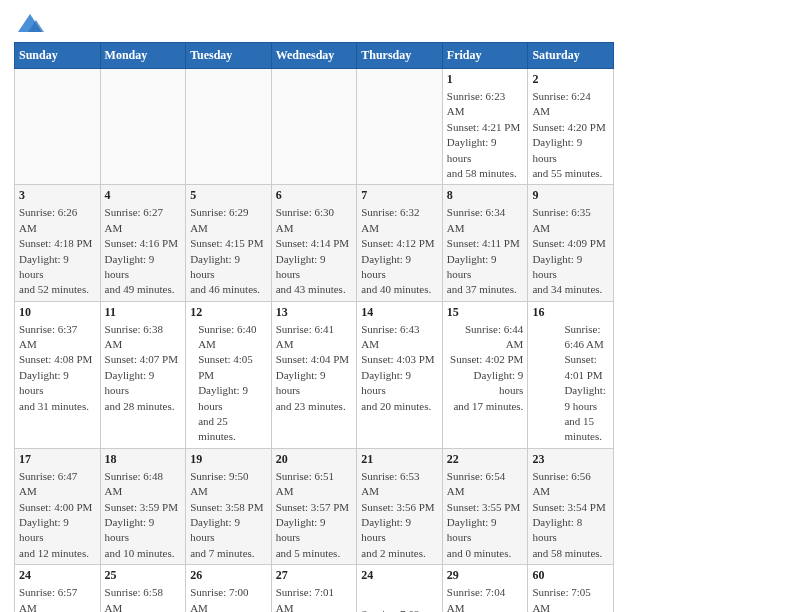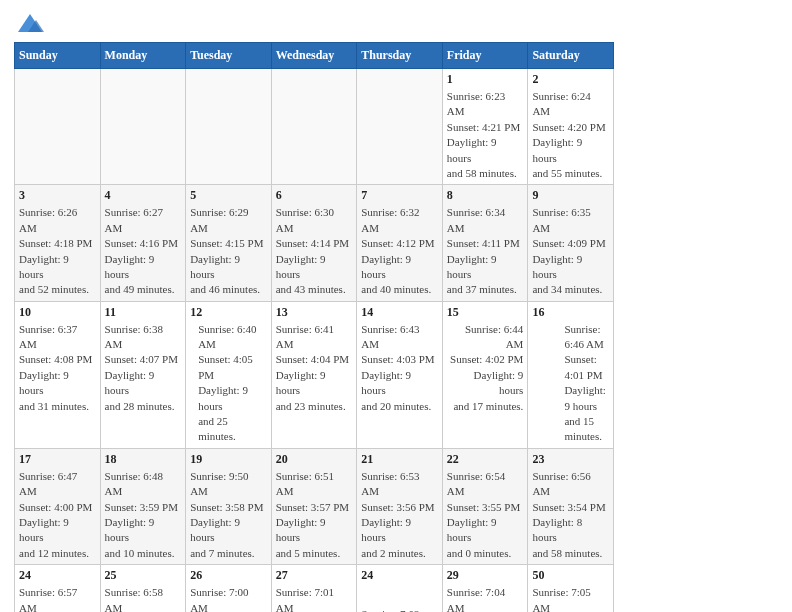--- a/index.html
+++ b/index.html
@@ -348,21 +348,21 @@
 and 47 minutes.</div>
           </td>
           <td>
             <span class="day-num">29</span>
             <div class="day-detail" style="white-space: pre-line;">Sunrise: 7:04 AM
 Sunset: 3:50 PM
 Daylight: 8 hours
 and 46 minutes.</div>
           </td>
           <td>
-            <span class="day-num">50</span>
+            <span class="day-num">60</span>
             <div class="day-detail" style="white-space: pre-line;">Sunrise: 7:05 AM
 Sunset: 3:49 PM
 Daylight: 8 hours
 and 44 minutes.</div>
           </td>
         </tr>
       </tbody>
   </table>
 </div>
 

